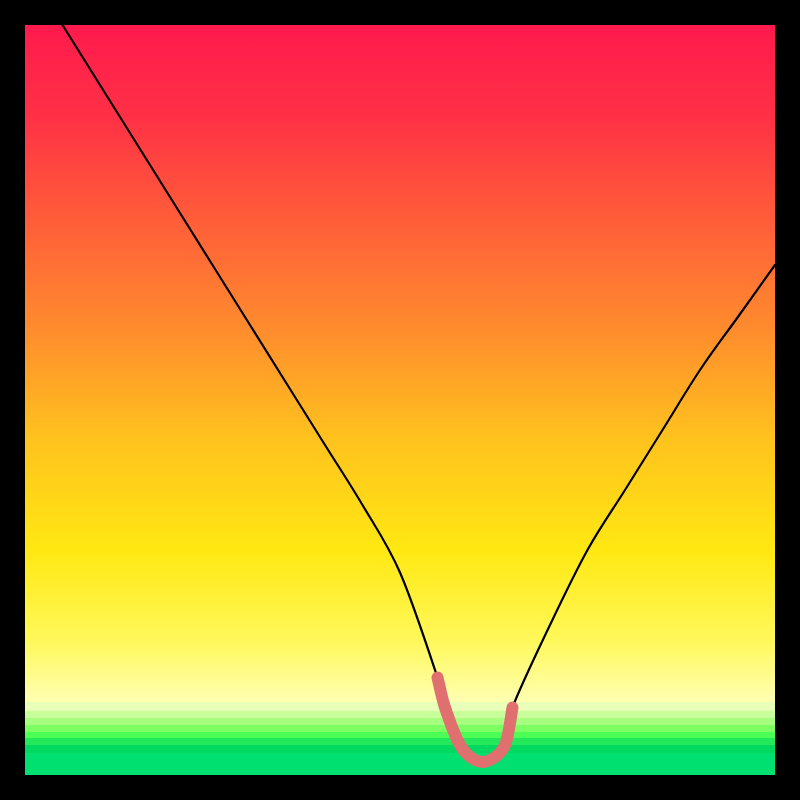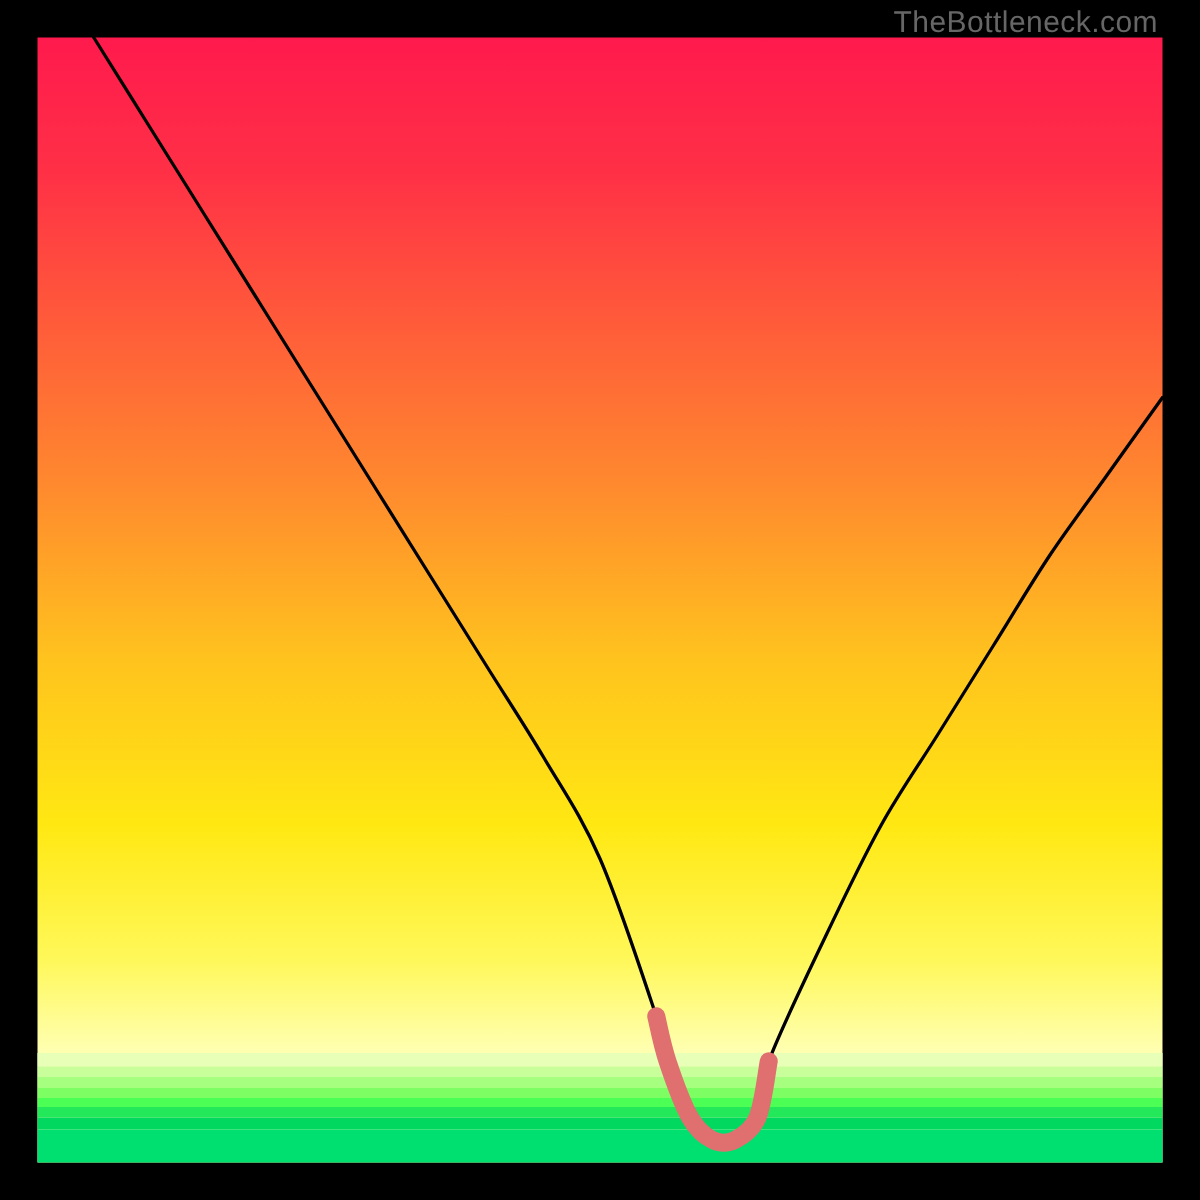--- a/index.html
+++ b/index.html
@@ -73,15 +73,14 @@
         <div class="green-strip" style="top: 97%; height: 3%; background: rgb(0, 224, 112);"></div>
       </div>
 
     <svg class="curve" viewBox="0 0 750 750" preserveAspectRatio="none">
       <path id="main-curve" fill="none" stroke="#000" stroke-width="2.2" stroke-linecap="round" d="M 37.5 0 C 43.75 10, 62.5 40, 75 60 C 87.5 80, 100 100, 112.5 120 C 125 140, 137.5 160, 150 180 C 162.5 200, 175 219.99999999999994, 187.5 239.99999999999994 C 200 259.99999999999994, 212.5 280, 225 300 C 237.5 320, 250 340, 262.5 360 C 275 380, 287.5 400, 300 420 C 312.5 440, 325 458.75, 337.5 480 C 350 501.25, 362.5 518.75, 375 547.5 C 387.5 576.25, 405.00000000000006 630, 412.50000000000006 652.5 C 420.00000000000006 675, 416.25000000000006 671.25, 420.00000000000006 682.5 C 423.75000000000006 693.75, 429.99999999999994 711.25, 434.99999999999994 720 C 439.99999999999994 728.75, 445 732.5, 450 735 C 455 737.5, 460 737.5, 465 735 C 470 732.5, 476.25 728.75, 480 720 C 483.75 711.25, 480 702.5, 487.5 682.5 C 495 662.5, 512.5 626.25, 525 600 C 537.5 573.75, 550 547.5, 562.5 525 C 575 502.5, 587.5 485, 600 465 C 612.5 445, 625 425, 637.5 405 C 650 385, 662.5 363.75, 675 345 C 687.5 326.25, 700 310, 712.5 292.5 C 725 275, 743.75 248.74999999999994, 750 239.99999999999994"></path>
       <path id="highlight-curve" fill="none" stroke-width="12" stroke-linecap="round" stroke-linejoin="round" d="M 412.50000000000006 652.5 C 413.75000000000006 657.5, 416.25000000000006 671.25, 420.00000000000006 682.5 C 423.75000000000006 693.75, 429.99999999999994 711.25, 434.99999999999994 720 C 439.99999999999994 728.75, 445 732.5, 450 735 C 455 737.5, 460 737.5, 465 735 C 470 732.5, 476.25 728.75, 480 720 C 483.75 711.25, 486.25 688.75, 487.5 682.5" stroke="#e07070"></path>
     </svg>
 
   </div>
 
-  <div class="watermark">TheBottleneck.com</div>
 
 </div>
 
 </body></html>

